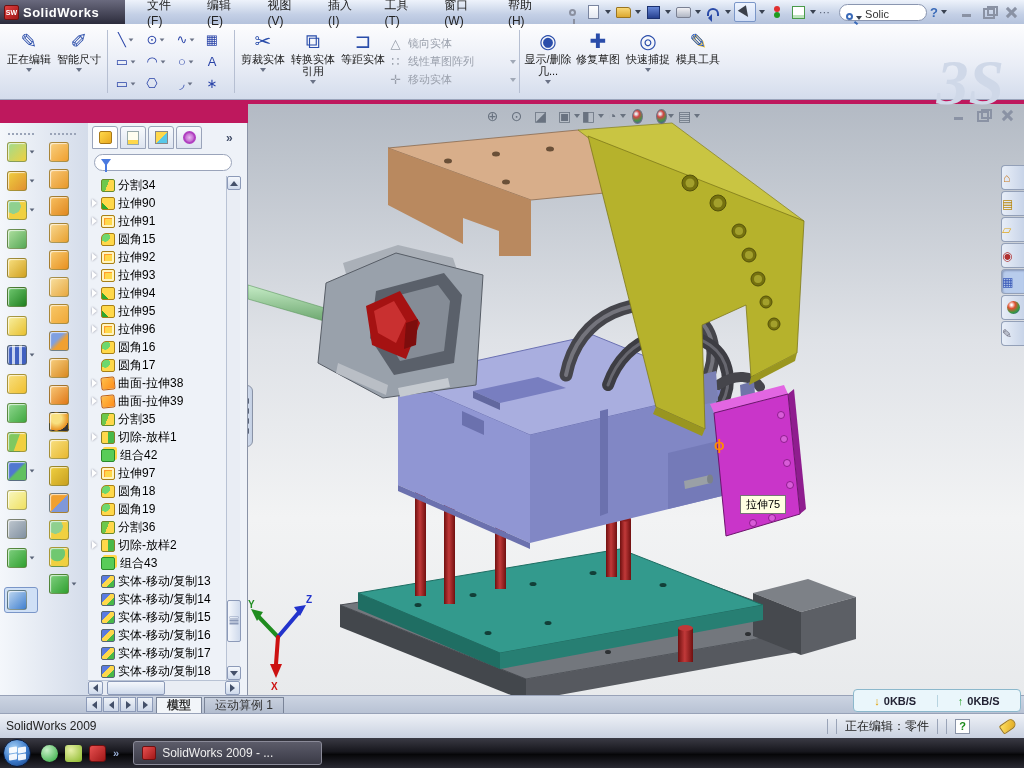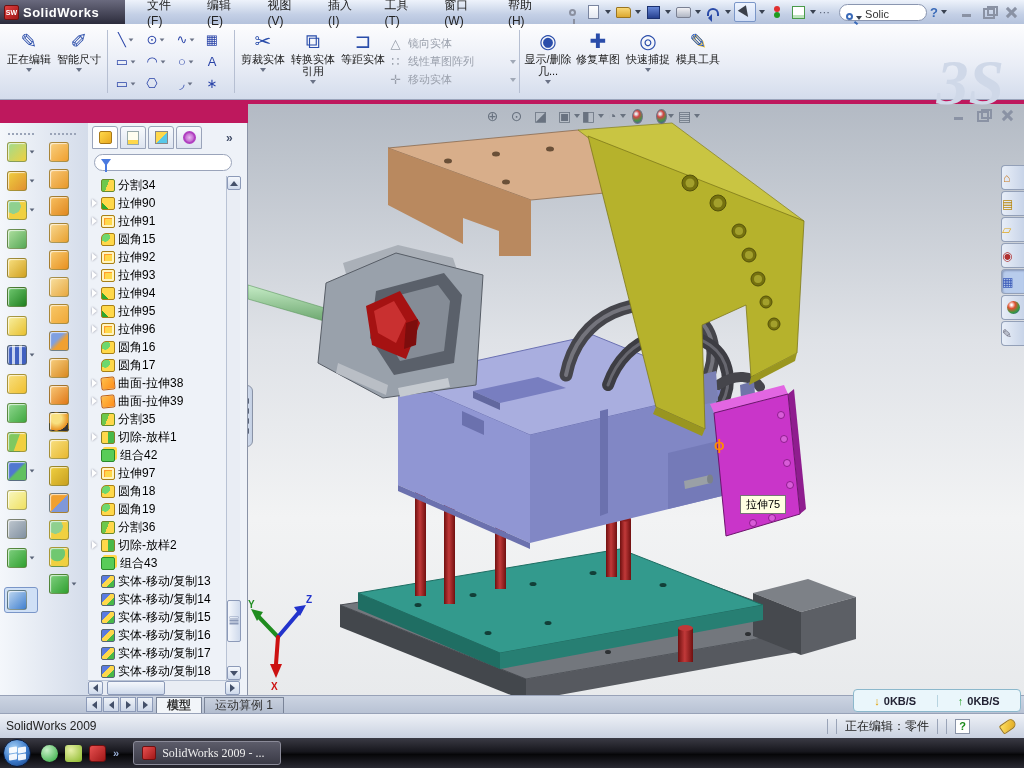--- a/index.html
+++ b/index.html
@@ -160,21 +160,21 @@
   .sb-tag { width:16px; height:10px; background:linear-gradient(135deg,#ffe060,#e0a820); border:1px solid #a07818; border-radius:2px 5px 5px 2px; transform:rotate(-35deg); }
 
   
   #taskbar { left:0; top:738px; width:1024px; height:30px; background:linear-gradient(#3a3a44,#17171d 45%,#060608 55%,#2a2a33); z-index:20; display:flex; align-items:center; }
   #startorb { width:28px; height:28px; border-radius:50%; margin-left:3px; background:radial-gradient(circle at 38% 32%,#a8d4f8,#3a78c8 55%,#143a78); border:1px solid #0a1a3a; display:grid; grid-template-columns:8px 8px; grid-template-rows:6px 6px; gap:1px; align-content:center; justify-content:center; }
   #startorb span { background:rgba(255,255,255,.92); border-radius:1px; transform:skewY(-8deg); }
   #ql { display:flex; align-items:center; gap:7px; margin-left:10px; }
   .qlic { width:17px; height:17px; border-radius:3px; }
   .ql-chev { color:#9ab0d8; font-size:11px; font-weight:bold; }
   #taskbtns { display:flex; gap:8px; margin-left:14px; }
-  .taskbtn { width:148px; height:24px; border-radius:3px; border:1px solid #5a5a66; background:linear-gradient(#34343e,#1e1e26); display:flex; align-items:center; gap:6px; padding:0 8px; color:#eee; font-size:12px;font-family:Liberation Serif, serif; }
+  .taskbtn { width:189px; height:24px; border-radius:3px; border:1px solid #5a5a66; background:linear-gradient(#34343e,#1e1e26); display:flex; align-items:center; gap:6px; padding:0 8px; color:#eee; font-size:12px; }
   .taskbtn.active { background:linear-gradient(#5c5c6a,#3a3a46); border-color:#8a8a98; }
   .taskbtn .tic { width:14px; height:14px; border-radius:2px; flex:none; }
   .tic-sw { background:linear-gradient(135deg,#e85050,#a01818); border:1px solid #701010; }
   .tic-paint { background:linear-gradient(#e8e8f0 40%,#c05030 40%); border:1px solid #888; }
   .taskbtn .tl { white-space:nowrap; overflow:hidden; text-overflow:ellipsis; }
   #tray { margin-left:auto; display:flex; align-items:center; gap:5px; margin-right:8px; }
   .kbd { width:17px; height:11px; background:#d8dce4; border:1px solid #888; border-radius:1px; box-shadow:inset 0 0 0 1px #555; }
   .trayic { width:14px; height:14px; border-radius:3px; }
   #clock { color:#fff; font-size:12px; margin-left:8px; }
 </style>

